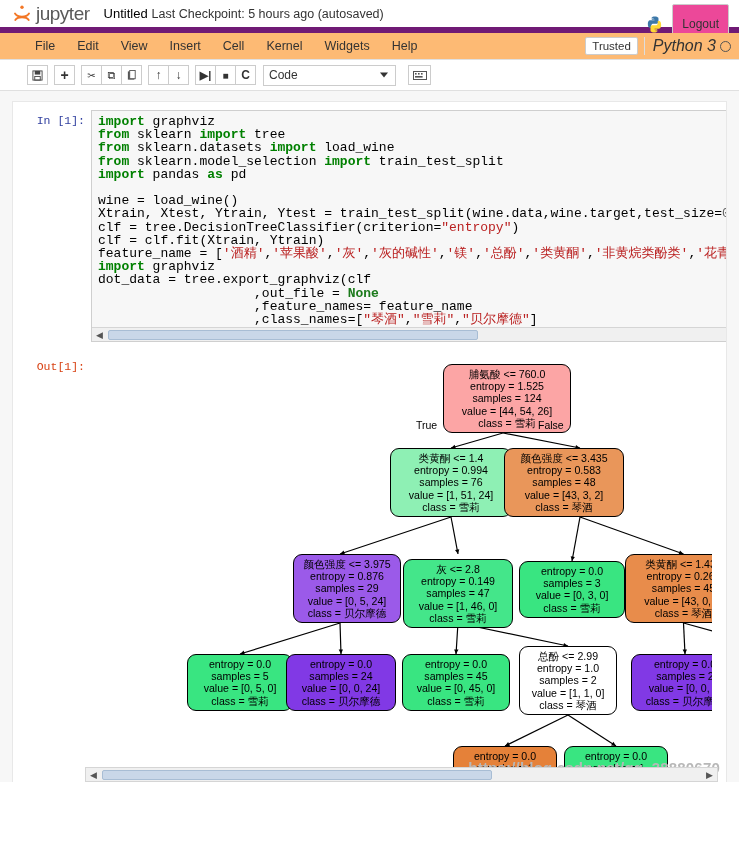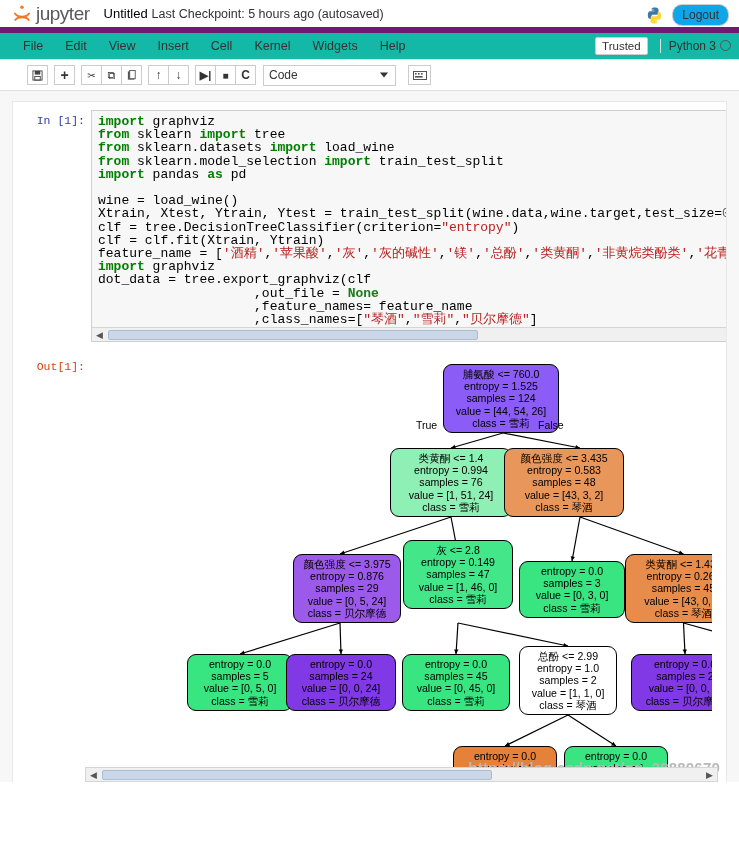--- a/index.html
+++ b/index.html
@@ -30,43 +30,43 @@
   .nb-title {
     margin-left: 14px; font-size: 13px; color: #000000;
   }
   .nb-checkpoint { font-size: 12.5px; color: #333; margin-left: 4px; }
   .hdr-right {
     position: absolute; right: 10px; top: 4px;
     display: flex; align-items: center; gap: 8px;
   }
   .py-ico { width: 19px; height: 19px; }
   .logout-btn {
-    border: 1px solid #ccc; background: #0ea5e9; font-size: 12px;
-    padding: 3px 9px; color: #333; border-radius: 10px; cursor: pointer;
+    border: 1px solid #ccc; background: #ec4899; font-size: 12px;
+    padding: 12px 9px; color: #333; border-radius: 2px; cursor: pointer;
     font-family: "Liberation Sans", sans-serif;
   }
 
   
   .menubar {
-    height: 27px; background: #14b8a6; border-bottom: 1px solid #e0e0e0;
-    display: flex; align-items: center; padding-left: 12px; position: relative;
+    height: 27px; background: #fdba74; border-bottom: 1px solid #e0e0e0;
+    display: flex; align-items: center; padding-left: 24px; position: relative;
   }
   .menu-item {
     font-size: 12.5px; color: #333; padding: 0 11px; cursor: pointer;
     line-height: 26px;
   }
   .menubar-right {
     position: absolute; right: 8px; top: 0; height: 26px;
-    display: flex; align-items: center; gap: 12px;
+    display: flex; align-items: center; gap: 6px;
   }
   .trusted-box {
     border: 1px solid #ccc; font-size: 11.5px; padding: 2px 6px; color: #333;
     background: #fff; border-radius: 2px; cursor: pointer;
   }
-  .kernel-name { font-size: 12px; color: #333; border-left: 1px solid #ddd; padding-left: 8px;}
+  .kernel-name { font-size: 16px; color: #333; border-left: 1px solid #ddd; padding-left: 8px; font-style: italic;}
   .kernel-circle {
     display:inline-block; width: 11px; height: 11px; border: 1.6px solid #555;
     border-radius: 50%; margin-left: 4px; vertical-align: -1px;
   }
 
   
   .toolbar {
     height: 31px; background: #ffffff; border-bottom: 1px solid #e0e0e0;
     display: flex; align-items: center; padding-left: 27px; gap: 0px;
   }
@@ -340,21 +340,21 @@
               <polygon points="477.0,290.0 472.1,291.2 473.0,286.9" fill="#000"></polygon>
               <line x1="592.5" y1="267" x2="594" y2="298" stroke="#000" stroke-width="1.2"></line>
               <polygon points="594.0,298.0 591.6,293.6 596.0,293.4" fill="#000"></polygon>
               <line x1="592.5" y1="267" x2="705" y2="298" stroke="#000" stroke-width="1.2"></line>
               <polygon points="705.0,298.0 700.1,298.9 701.2,294.7" fill="#000"></polygon>
               <line x1="477" y1="359" x2="414" y2="390" stroke="#000" stroke-width="1.2"></line>
               <polygon points="414.0,390.0 417.1,386.1 419.0,390.0" fill="#000"></polygon>
               <line x1="477" y1="359" x2="525" y2="390" stroke="#000" stroke-width="1.2"></line>
               <polygon points="525.0,390.0 520.0,389.4 522.4,385.7" fill="#000"></polygon>
             </svg>
-        <div class="node" style="left: 352px; top: 8px; width: 116px; background: #8b5cf6;">
+        <div class="node" style="left: 352px; top: 8px; width: 128px; background: #fca5a5;">
               <span class="ln">脯氨酸 &lt;= 760.0</span>
               <span class="ln">entropy = 1.525</span>
               <span class="ln">samples = 124</span>
               <span class="ln">value = [44, 54, 26]</span>
               <span class="ln">class = 雪莉</span>
             </div>
             <div class="node" style="left: 299px; top: 92px; width: 122px; background: rgb(142, 240, 180);">
               <span class="ln">类黄酮 &lt;= 1.4</span>
               <span class="ln">entropy = 0.994</span>
               <span class="ln">samples = 76</span>
@@ -368,21 +368,21 @@
               <span class="ln">value = [43, 3, 2]</span>
               <span class="ln">class = 琴酒</span>
             </div>
             <div class="node" style="left: 202px; top: 198px; width: 108px; background: rgb(155, 90, 233);">
               <span class="ln">颜色强度 &lt;= 3.975</span>
               <span class="ln">entropy = 0.876</span>
               <span class="ln">samples = 29</span>
               <span class="ln">value = [0, 5, 24]</span>
               <span class="ln">class = 贝尔摩德</span>
             </div>
-            <div class="node" style="left: 312px; top: 184px; width: 110px; background: rgb(68, 230, 138);">
+            <div class="node" style="left: 312px; top: 203px; width: 110px; background: rgb(68, 230, 138);">
               <span class="ln">灰 &lt;= 2.8</span>
               <span class="ln">entropy = 0.149</span>
               <span class="ln">samples = 47</span>
               <span class="ln">value = [1, 46, 0]</span>
               <span class="ln">class = 雪莉</span>
             </div>
             <div class="node" style="left: 428px; top: 205px; width: 106px; background: rgb(57, 229, 129);">
               <span class="ln">entropy = 0.0</span>
               <span class="ln">samples = 3</span>
               <span class="ln">value = [0, 3, 0]</span>

